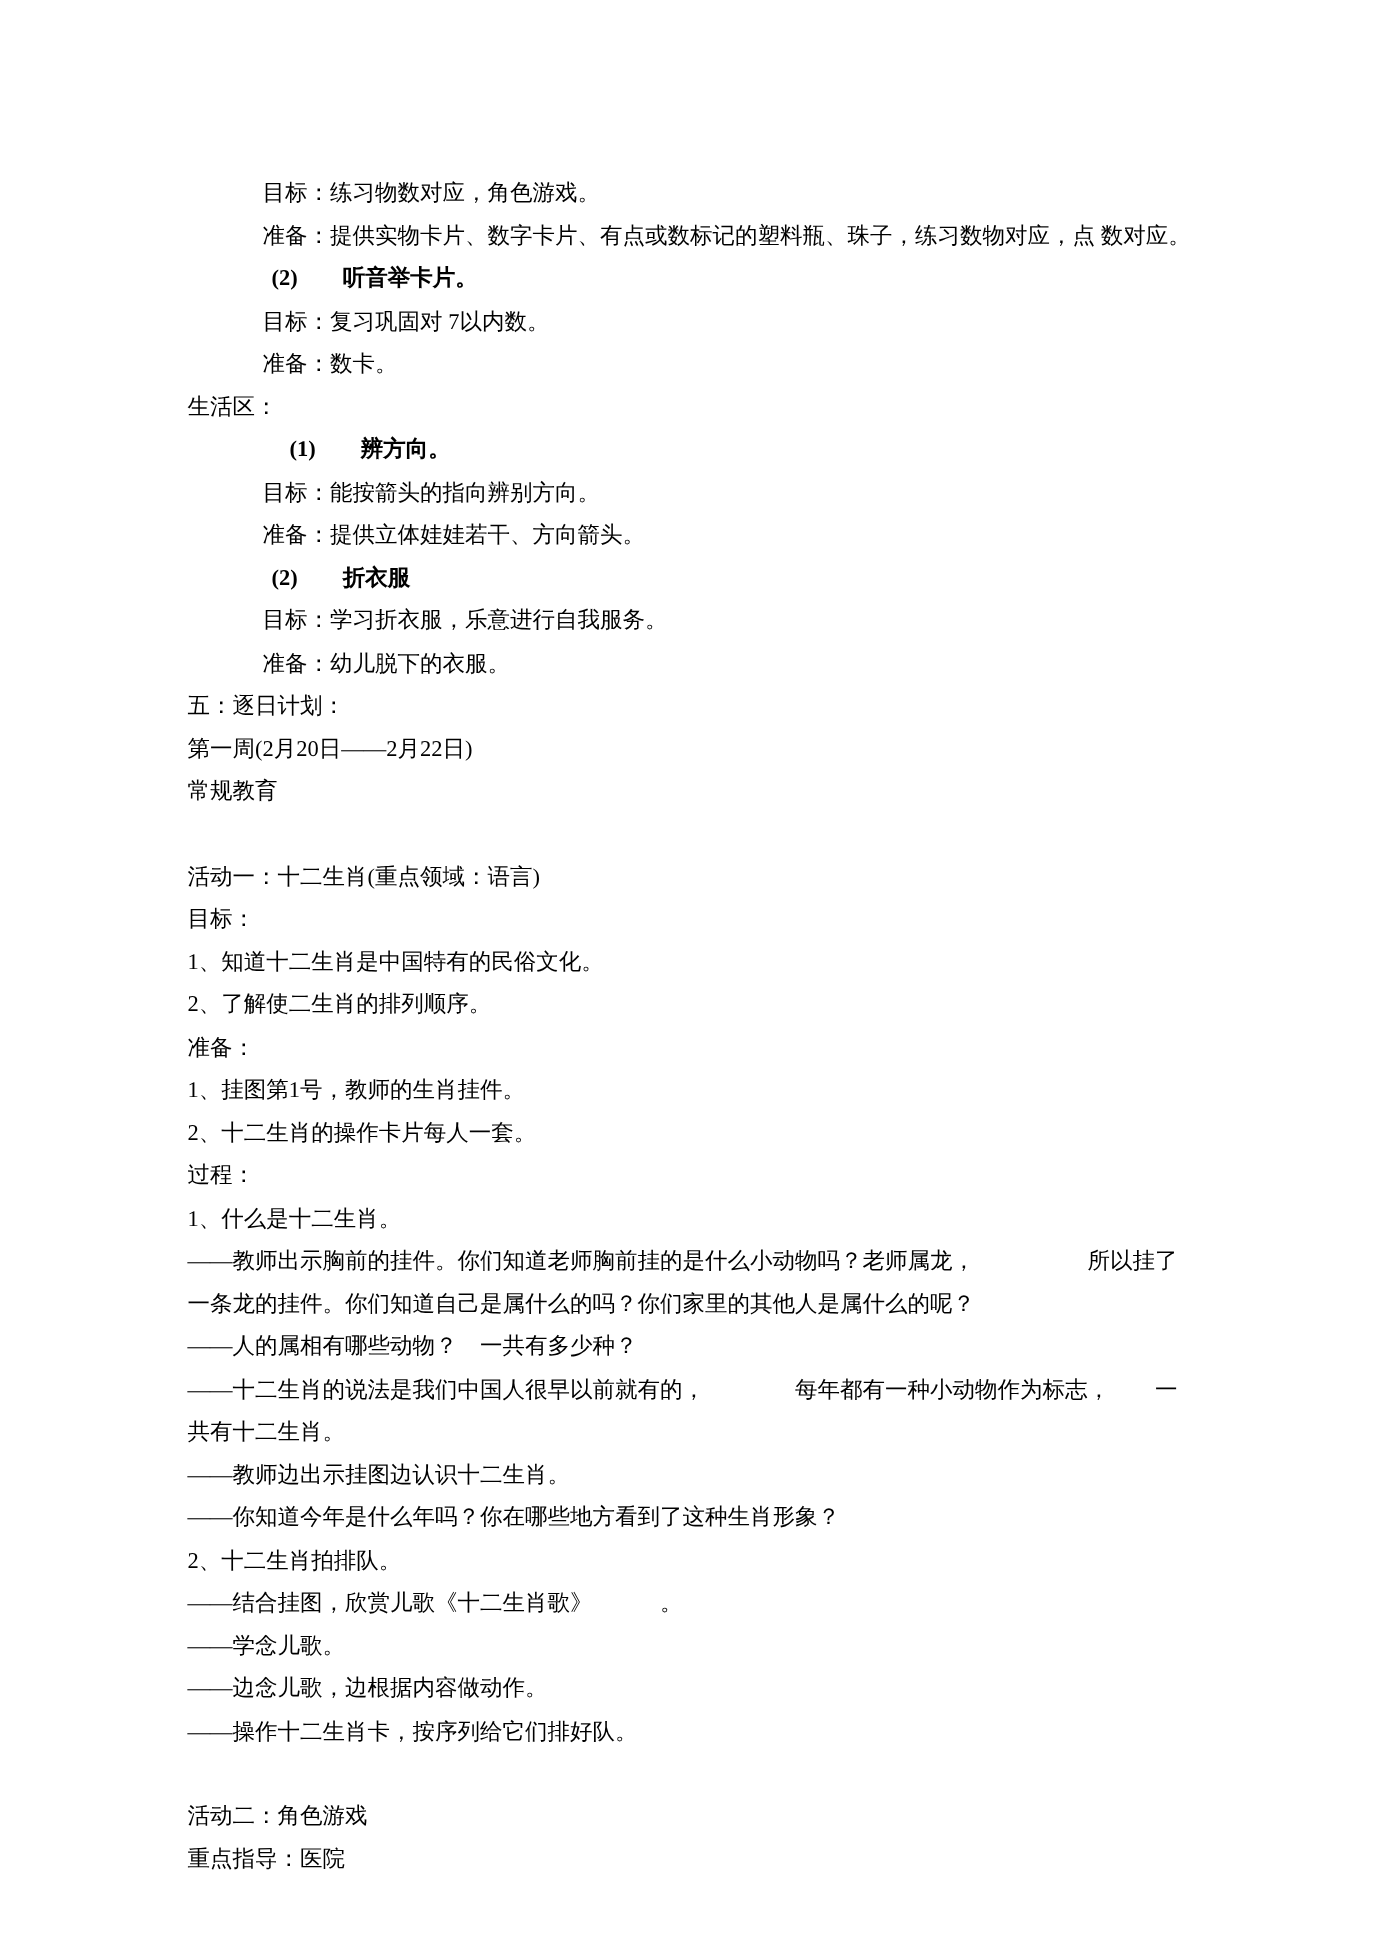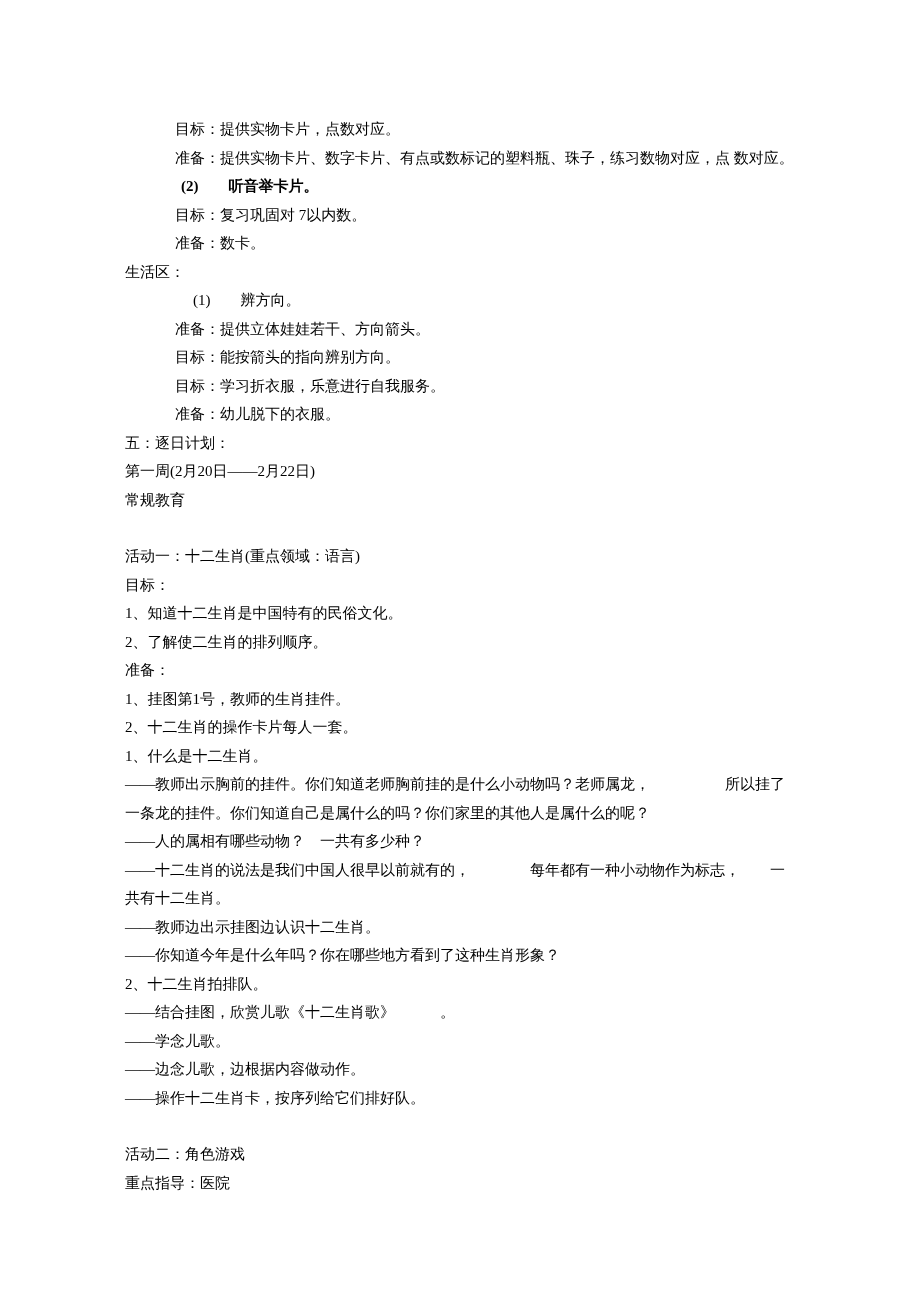--- a/index.html
+++ b/index.html
@@ -12,50 +12,52 @@
     line-height: 1.9;
     width: 920px;
   }
   .page {
     padding: 115px 125px 60px 125px;
   }
   .line {
     white-space: pre-wrap;
   }
   .indent1 { padding-left: 50px; }
-  .indent2 { padding-left: 68px; }
+  .indent2 { padding-left: 68px; font-weight: bold; }
   .num-indent { padding-left: 56px; font-weight: bold; }
   .blank { height: 28px; }
 </style>
 </head>
 <body>
 
 <div class="page">
-  <div class="line indent1">目标：提供实物卡片，点数对应。</div>
+  <div class="line indent1">目标：练习物数对应，角色游戏。</div>
   <div class="line indent1">准备：提供实物卡片、数字卡片、有点或数标记的塑料瓶、珠子，练习数物对应，点 数对应。</div>
   <div class="line num-indent">(2)　　听音举卡片。</div>
   <div class="line indent1">目标：复习巩固对 7以内数。</div>
   <div class="line indent1">准备：数卡。</div>
   <div class="line">生活区：</div>
   <div class="line indent2">(1)　　辨方向。</div>
+  <div class="line indent1">目标：能按箭头的指向辨别方向。</div>
   <div class="line indent1">准备：提供立体娃娃若干、方向箭头。</div>
-  <div class="line indent1">目标：能按箭头的指向辨别方向。</div>
+  <div class="line num-indent">(2)　　折衣服</div>
   <div class="line indent1">目标：学习折衣服，乐意进行自我服务。</div>
   <div class="line indent1">准备：幼儿脱下的衣服。</div>
   <div class="line">五：逐日计划：</div>
   <div class="line">第一周(2月20日――2月22日)</div>
   <div class="line">常规教育</div>
   <div class="blank"></div>
   <div class="line">活动一：十二生肖(重点领域：语言)</div>
   <div class="line">目标：</div>
   <div class="line">1、知道十二生肖是中国特有的民俗文化。</div>
   <div class="line">2、了解使二生肖的排列顺序。</div>
   <div class="line">准备：</div>
   <div class="line">1、挂图第1号，教师的生肖挂件。</div>
   <div class="line">2、十二生肖的操作卡片每人一套。</div>
+  <div class="line">过程：</div>
   <div class="line">1、什么是十二生肖。</div>
   <div class="line">——教师出示胸前的挂件。你们知道老师胸前挂的是什么小动物吗？老师属龙，　　　　　所以挂了一条龙的挂件。你们知道自己是属什么的吗？你们家里的其他人是属什么的呢？</div>
   <div class="line">——人的属相有哪些动物？　一共有多少种？</div>
   <div class="line">——十二生肖的说法是我们中国人很早以前就有的，　　　　每年都有一种小动物作为标志，　　一共有十二生肖。</div>
   <div class="line">——教师边出示挂图边认识十二生肖。</div>
   <div class="line">——你知道今年是什么年吗？你在哪些地方看到了这种生肖形象？</div>
   <div class="line">2、十二生肖拍排队。</div>
   <div class="line">——结合挂图，欣赏儿歌《十二生肖歌》　　　。</div>
   <div class="line">——学念儿歌。</div>
   <div class="line">——边念儿歌，边根据内容做动作。</div>

